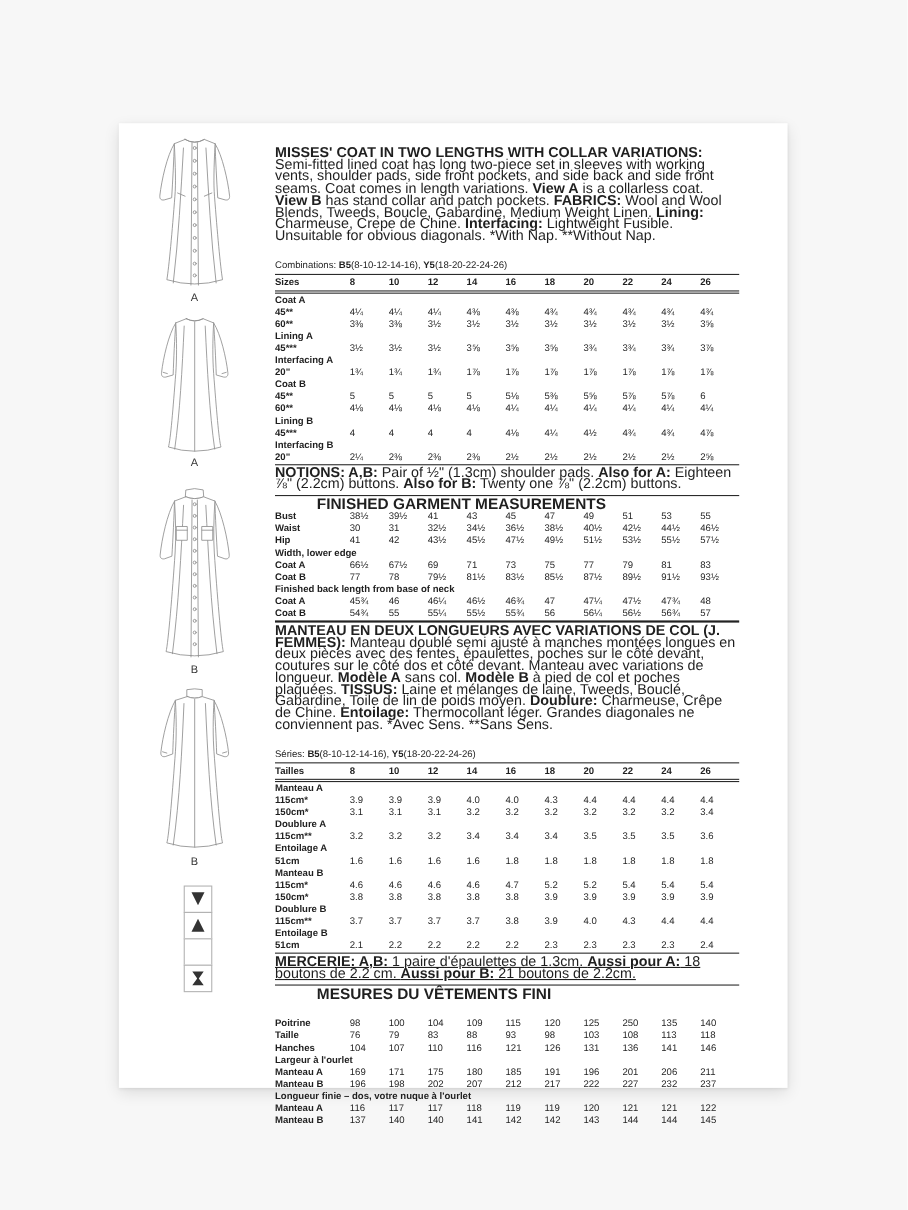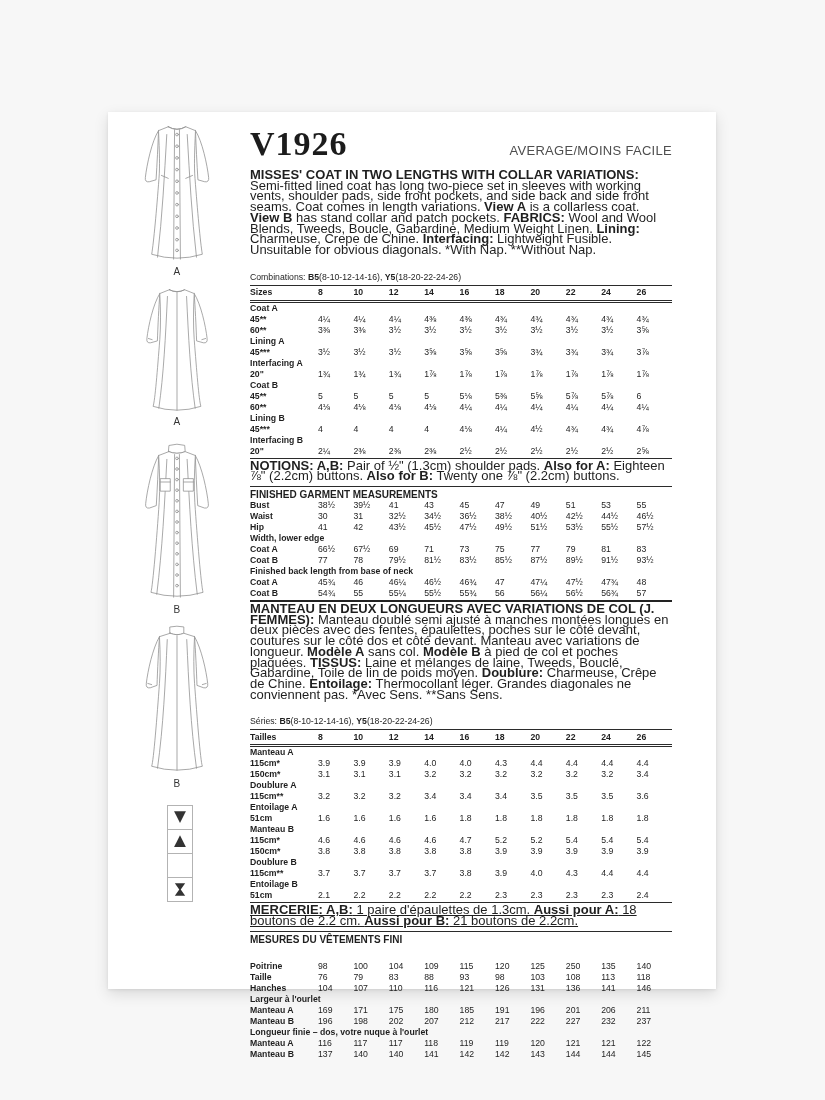--- a/index.html
+++ b/index.html
@@ -39,21 +39,21 @@
   
   .tbl{font-size:8.7px;line-height:11px;margin-top:2px;}
   .trow{display:grid;grid-template-columns:68px repeat(10,1fr);}
   .trow .tlabel{font-weight:bold;}
   .trow.thead{font-weight:bold;border-top:1px solid #2b2b2b;border-bottom:3px double #2b2b2b;
               padding:1.5px 0;}
   .trow .tsection{grid-column:1/-1;font-weight:bold;}
   .rule-med{border-top:1.5px solid #2b2b2b;margin-top:1px;}
   .rule-thin{border-top:1px solid #2b2b2b;margin-top:1px;}
   .rule-heavy{border-top:2.5px solid #222;margin-top:1px;}
-  .subtitle{font-size:10px;line-height:11px;margin-top:2px;}
+  .subtitle{font-size:14px;line-height:11px;margin-top:2px;margin-left:38px;}
   .blockpad{padding:2px 0 3px 0;}
 </style>
 </head>
 <body>
 
 <div class="card">
 
   <div class="art">
 
     <div class="fig fig1">
@@ -152,24 +152,20 @@
       <div class="symcell">
         <svg width="18" height="17" viewBox="0 0 24 23">
             <path d="M5,3 H19 L13,11.5 H11 Z M11,11.5 H13 L19,20 H5 Z" fill="#333"></path>
           </svg>
       </div>
     </div>
   </div>
 
   <div class="main">
 
-    <div class="hdr">
-      <div class="title">V1926</div>
-      <div class="difficulty">AVERAGE/MOINS FACILE</div>
-    </div>
 
     <div class="para"><b>MISSES' COAT IN TWO LENGTHS WITH COLLAR VARIATIONS:</b> Semi-fitted lined coat has long two-piece set in sleeves with working vents, shoulder pads, side front pockets, and side back and side front seams. Coat comes in length variations. <b>View A</b> is a collarless coat. <b>View B</b> has stand collar and patch pockets. <b>FABRICS:</b> Wool and Wool Blends, Tweeds, Boucle, Gabardine, Medium Weight Linen. <b>Lining:</b> Charmeuse, Crepe de Chine. <b>Interfacing:</b> Lightweight Fusible. Unsuitable for obvious diagonals. *With Nap. **Without Nap.</div>
 
     <div class="inline-line">Combinations: <b>B5</b>(8-10-12-14-16), <b>Y5</b>(18-20-22-24-26)</div>
 
     <div class="tbl">
         <div class="trow thead">
           <span class="tlabel">Sizes</span>
           <span class="tcell">8</span>
           <span class="tcell">10</span>

